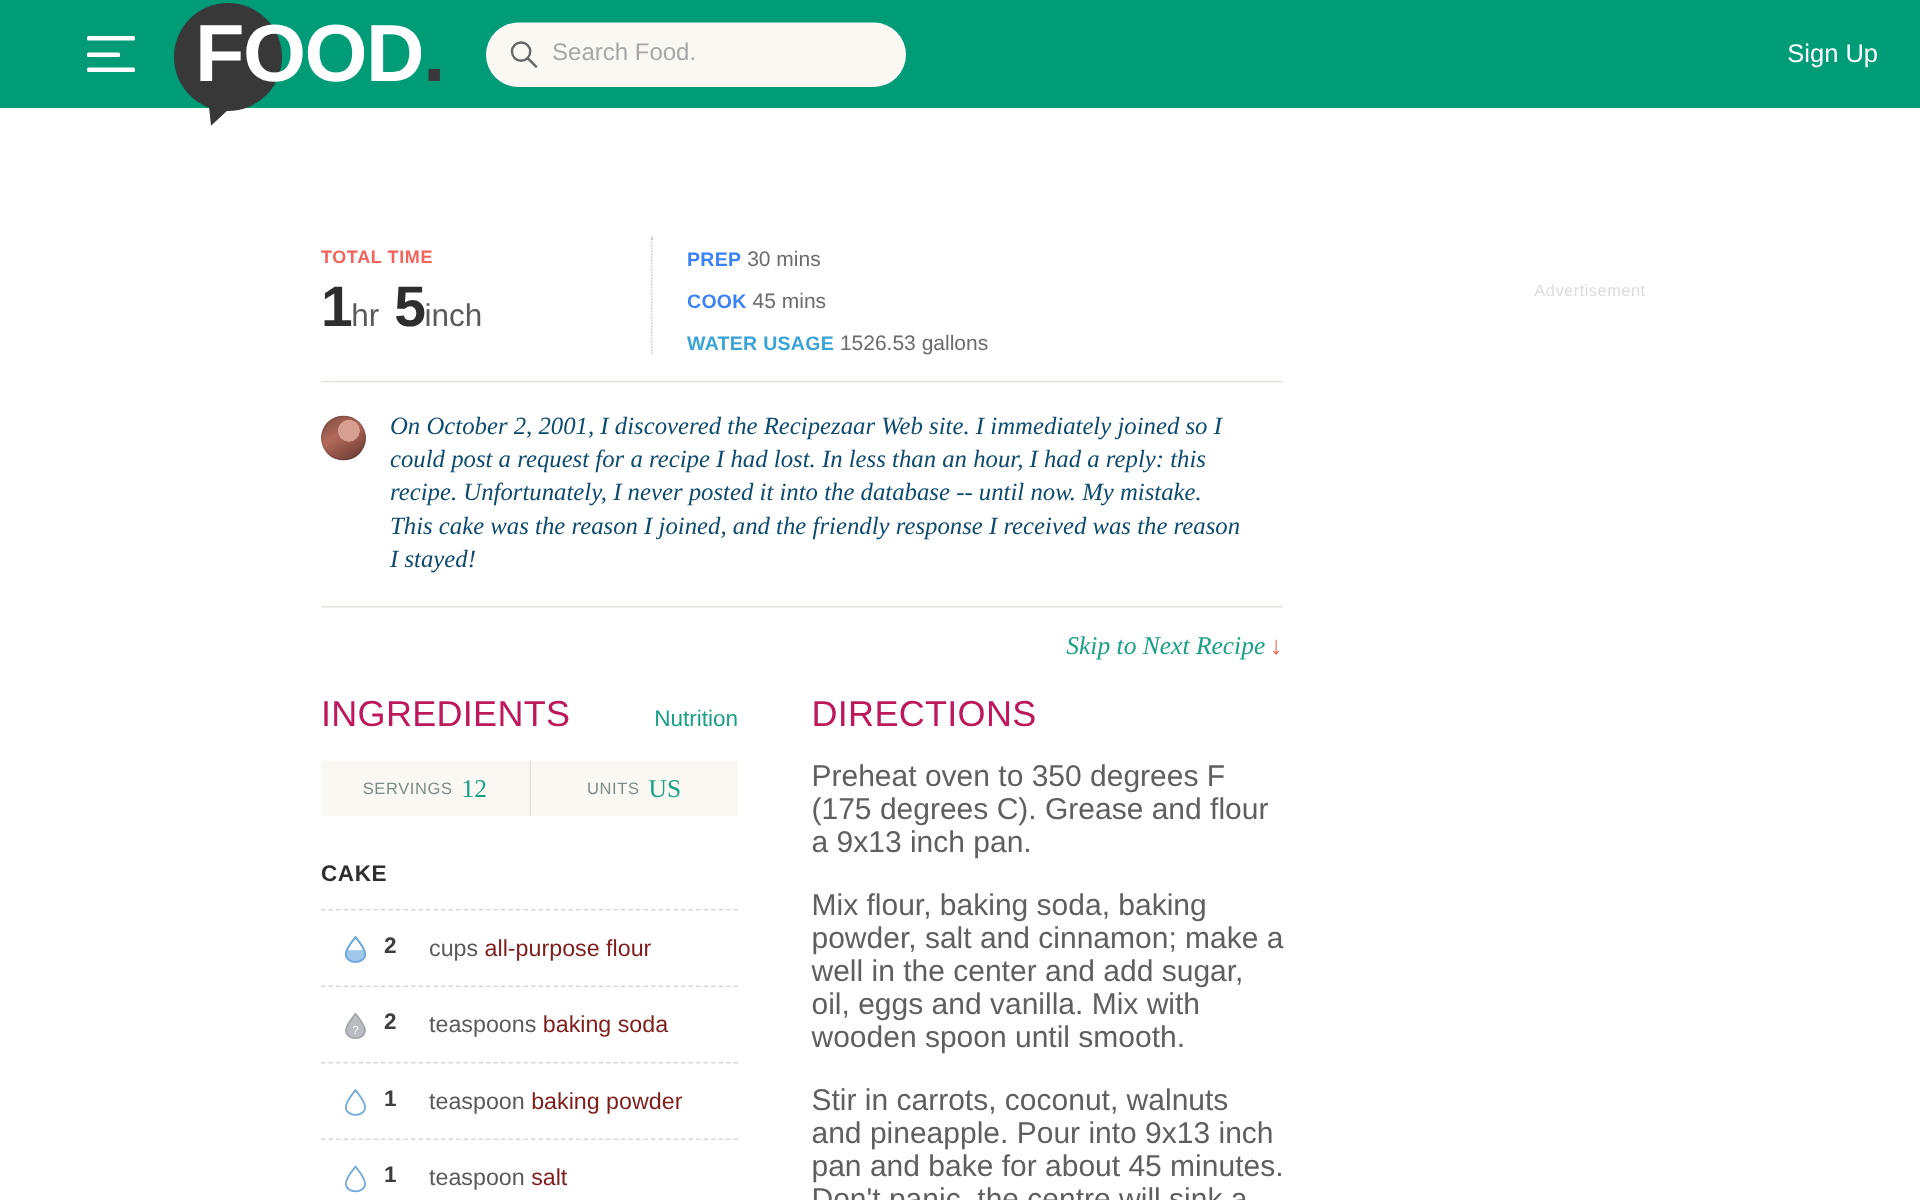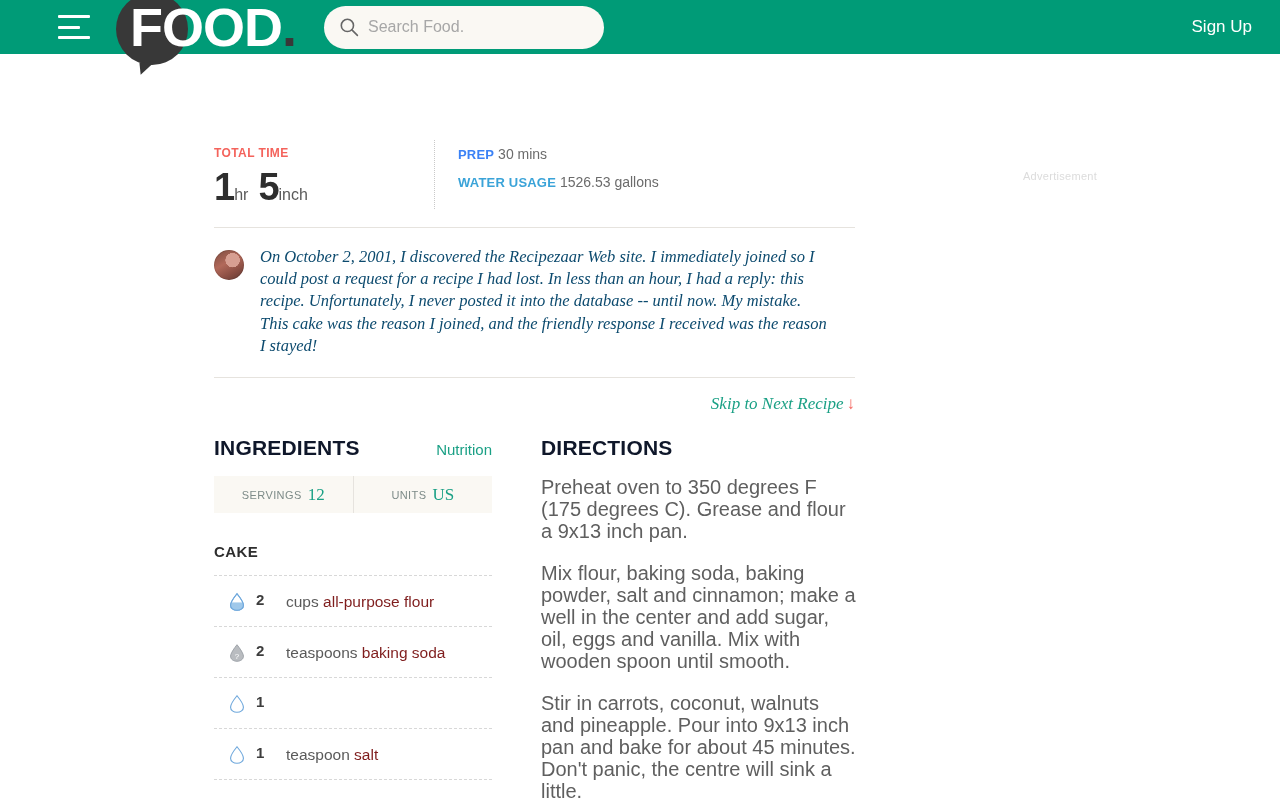--- a/index.html
+++ b/index.html
@@ -8,21 +8,21 @@
     width: 1280px; height: 800px;
     overflow: hidden;
     background: #ffffff;
     font-family: "Liberation Sans", sans-serif;
     -webkit-font-smoothing: antialiased;
   }
 
   
   .header {
     position: relative;
-    height: 54px;
+    height: 72px;
     background: #009b77;
     display: flex;
     align-items: center;
     padding: 0 24px 0 58px;
   }
   .hamburger {
     width: 32px; height: 24px;
     display: flex; flex-direction: column;
     justify-content: space-between;
     cursor: pointer;
@@ -134,21 +134,21 @@
     color: #f4635c;
     font-size: 12px;
     font-weight: bold;
     letter-spacing: .4px;
   }
   .tt-value {
     margin-top: 6px;
     color: #2e2e2e;
   }
   .tt-num { font-size: 38px; font-weight: bold; letter-spacing:-1px; }
-  .tt-unit { font-size: 16px; color: #5a5a5a; }
+  .tt-unit { font-size: 21px; color: #5a5a5a; }
   .tt-gap { display:inline-block; width:10px; }
 
   .time-details {
     border-left: 1px dotted #c9c9c9;
     padding-left: 23px;
     padding-top: 6px;
     flex: 1 1 auto;
   }
   .td-row { font-size: 14px; margin-bottom: 12px; color: #6b6b6b; }
   .td-row:last-child { margin-bottom: 0; }
@@ -203,23 +203,23 @@
   .col-ing { width: 278px; flex: 0 0 auto; }
   .col-dir { width: 315px; flex: 0 0 auto; margin-left: 49px; }
 
   .sec-head {
     display: flex;
     align-items: baseline;
     justify-content: space-between;
     margin-bottom: 16px;
   }
   .sec-title {
-    font-size: 21px;
-    font-weight: bold;
-    color: #0f172a;
+    font-size: 24px;
+    font-weight: normal;
+    color: #be185d;
     letter-spacing: .2px;
   }
   .nutrition-link {
     font-size: 15px;
     color: #1aa085;
     cursor: pointer;
   }
 
   .servings-bar {
     display: flex;
@@ -329,20 +329,24 @@
       <div class="total-time">
         <div class="tt-label">TOTAL TIME</div>
         <div class="tt-value">
           <span class="tt-num">1</span><span class="tt-unit">hr</span><span class="tt-gap"></span><span class="tt-num">5</span><span class="tt-unit">inch</span>
         </div>
       </div>
       <div class="time-details">
         <div class="td-row">
           <span class="td-key k-prep">PREP</span>
           <span>30 mins</span>
+        </div>
+        <div class="td-row">
+          <span class="td-key k-cook">COOK</span>
+          <span>45 mins</span>
         </div>
         <div class="td-row">
           <span class="td-key k-water">WATER USAGE</span>
           <span>1526.53 gallons</span>
         </div>
       </div>
     </div>
 
     <div class="desc-block">
       <div class="avatar"></div>
@@ -395,20 +399,21 @@
                   <text x="11" y="18" font-size="9" font-family="Liberation Sans, sans-serif" fill="#ffffff" text-anchor="middle">?</text>
                 </svg></span>
               <span class="ing-amt">2</span>
               <span class="ing-text"><span>teaspoons </span><span class="ing-name">baking soda</span></span>
             </div>
             <div class="ing-row">
               <span class="ing-icon"><svg viewBox="0 0 22 23" width="22" height="20">
                   <path d="M11 2 C11 2 3.6 11 3.6 15.2 C3.6 18.6 6.9 21 11 21 C15.1 21 18.4 18.6 18.4 15.2 C18.4 11 11 2 11 2 Z" fill="none" stroke="#6fa8dc" stroke-width="1.3"></path>
                 </svg></span>
               <span class="ing-amt">1</span>
+              <span class="ing-text"><span>teaspoon </span><span class="ing-name">baking powder</span></span>
             </div>
             <div class="ing-row">
               <span class="ing-icon"><svg viewBox="0 0 22 23" width="22" height="20">
                   <path d="M11 2 C11 2 3.6 11 3.6 15.2 C3.6 18.6 6.9 21 11 21 C15.1 21 18.4 18.6 18.4 15.2 C18.4 11 11 2 11 2 Z" fill="none" stroke="#6fa8dc" stroke-width="1.3"></path>
                 </svg></span>
               <span class="ing-amt">1</span>
               <span class="ing-text"><span>teaspoon </span><span class="ing-name">salt</span></span>
             </div>
           </div>
       </div>

